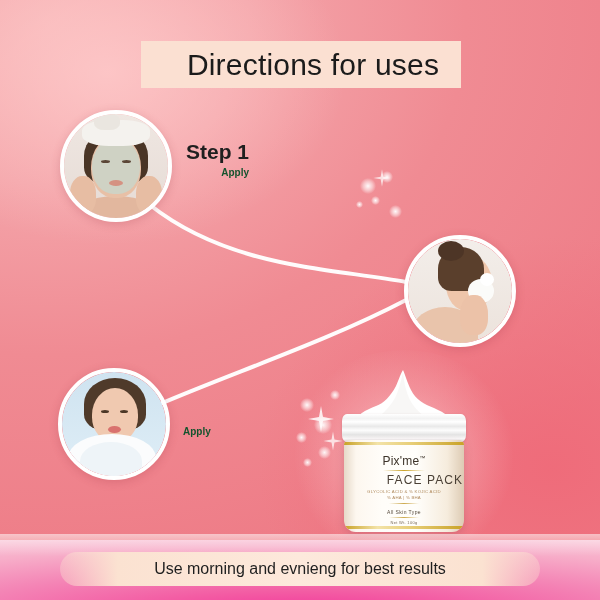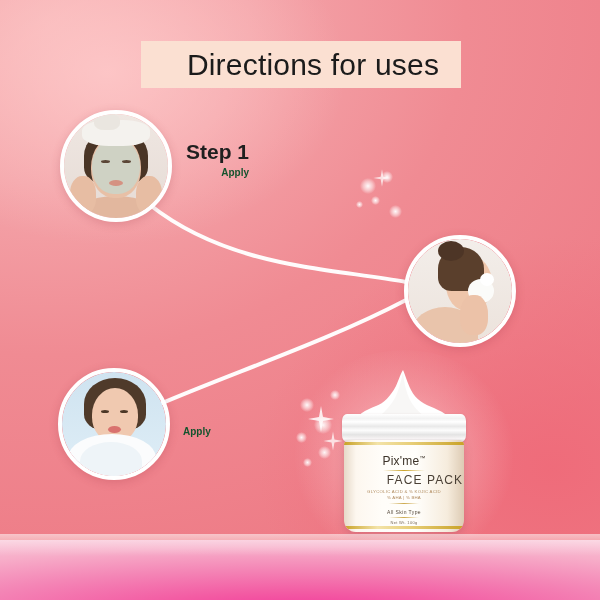--- a/index.html
+++ b/index.html
@@ -391,15 +391,18 @@
         <div class="skin-rule"></div>
         <div class="skin-type">All Skin Type</div>
         <div class="skin-rule"></div>
         <div class="net-wt">Net Wt. 100g</div>
       </div>
     </div>
   </div>
 
   <div class="bottom-band">
     <div class="band-glow"></div>
+    <div class="band-pill">
+      <div class="band-text">Use morning and evnieng  for best results</div>
+    </div>
   </div>
 
 </div>
 
 </body></html>

